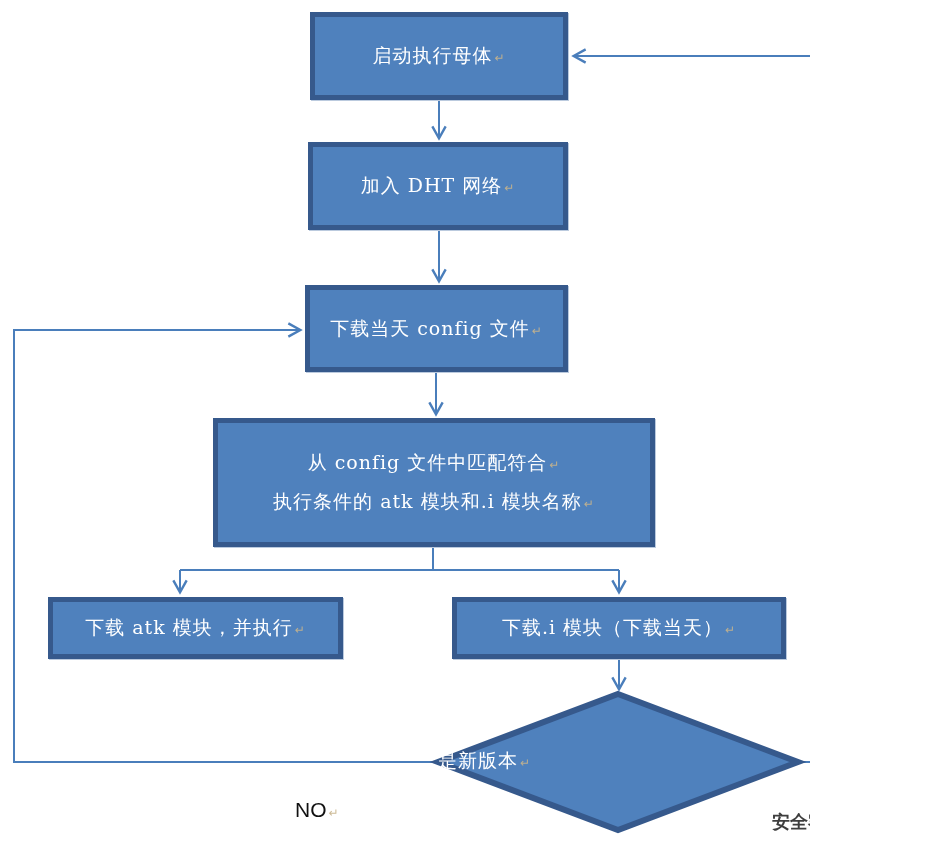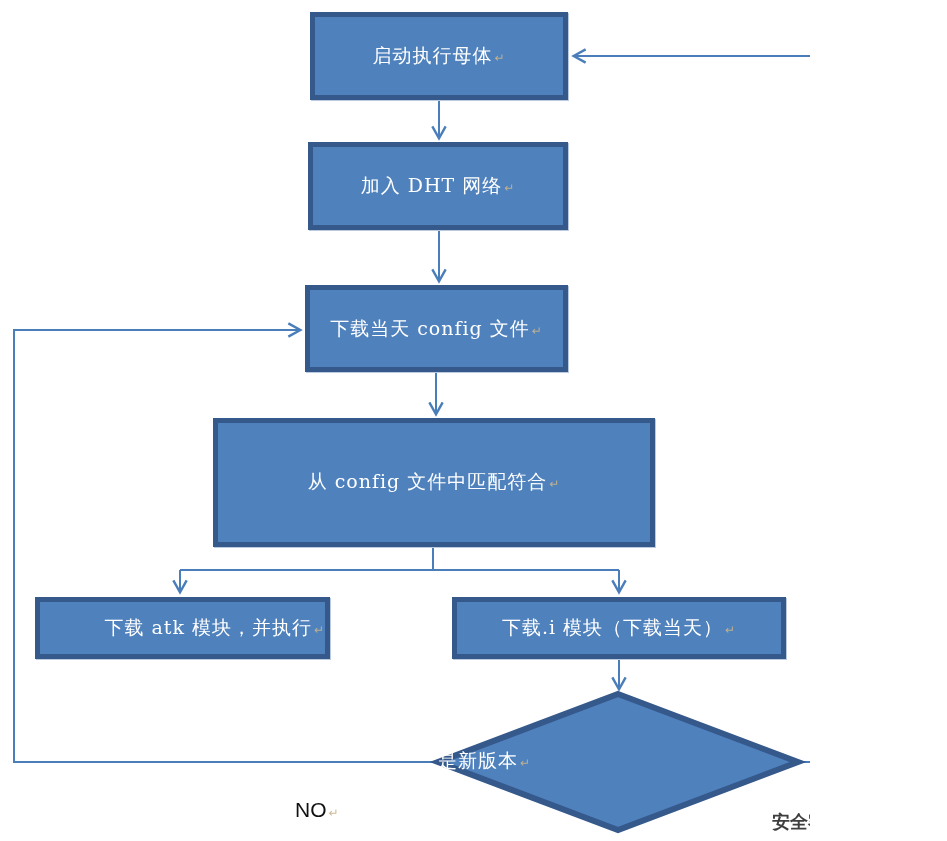--- a/index.html
+++ b/index.html
@@ -65,21 +65,21 @@
     opacity:.92;
     font-family:"Liberation Sans",sans-serif;
     white-space:nowrap;
     letter-spacing:0px;
   }
   
   #node-start {left:310px;top:12px; width:258px;height:88px;}
   #node-dht   {left:308px;top:142px;width:260px;height:88px;}
   #node-config{left:305px;top:285px;width:263px;height:87px;}
   #node-match {left:213px;top:418px;width:442px;height:129px;}
-  #node-atk   {left:35px; top:597px;width:295px;height:62px;text-align:right;}
+  #node-atk   {left:48px; top:597px;width:295px;height:62px;}
   #node-imod  {left:452px;top:597px;width:334px;height:62px;}
   #diamond-text{left:438px;top:748px;width:360px;}
 </style>
 </head>
 <body>
 
 <div id="canvas">
 
   <svg id="wires" viewBox="0 0 947 841">
     <defs>
@@ -115,20 +115,21 @@
     <div class="inner"><span>加入 DHT 网络</span><span class="ret">↵</span></div>
   </div>
 
   <div class="node" id="node-config">
     <div class="inner"><span>下载当天 config 文件</span><span class="ret">↵</span></div>
   </div>
 
   <div class="node line2box" id="node-match">
     <div class="inner">
       <div><span>从 config 文件中匹配符合</span><span class="ret">↵</span></div>
+      <div><span>执行条件的 atk 模块和.i 模块名称</span><span class="ret">↵</span></div>
     </div>
   </div>
 
   <div class="node" id="node-atk">
     <div class="inner"><span>下载 atk 模块，并执行</span><span class="ret">↵</span></div>
   </div>
 
   <div class="node" id="node-imod">
     <div class="inner"><span>下载.i 模块（下载当天）</span><span class="ret">↵</span></div>
   </div>

